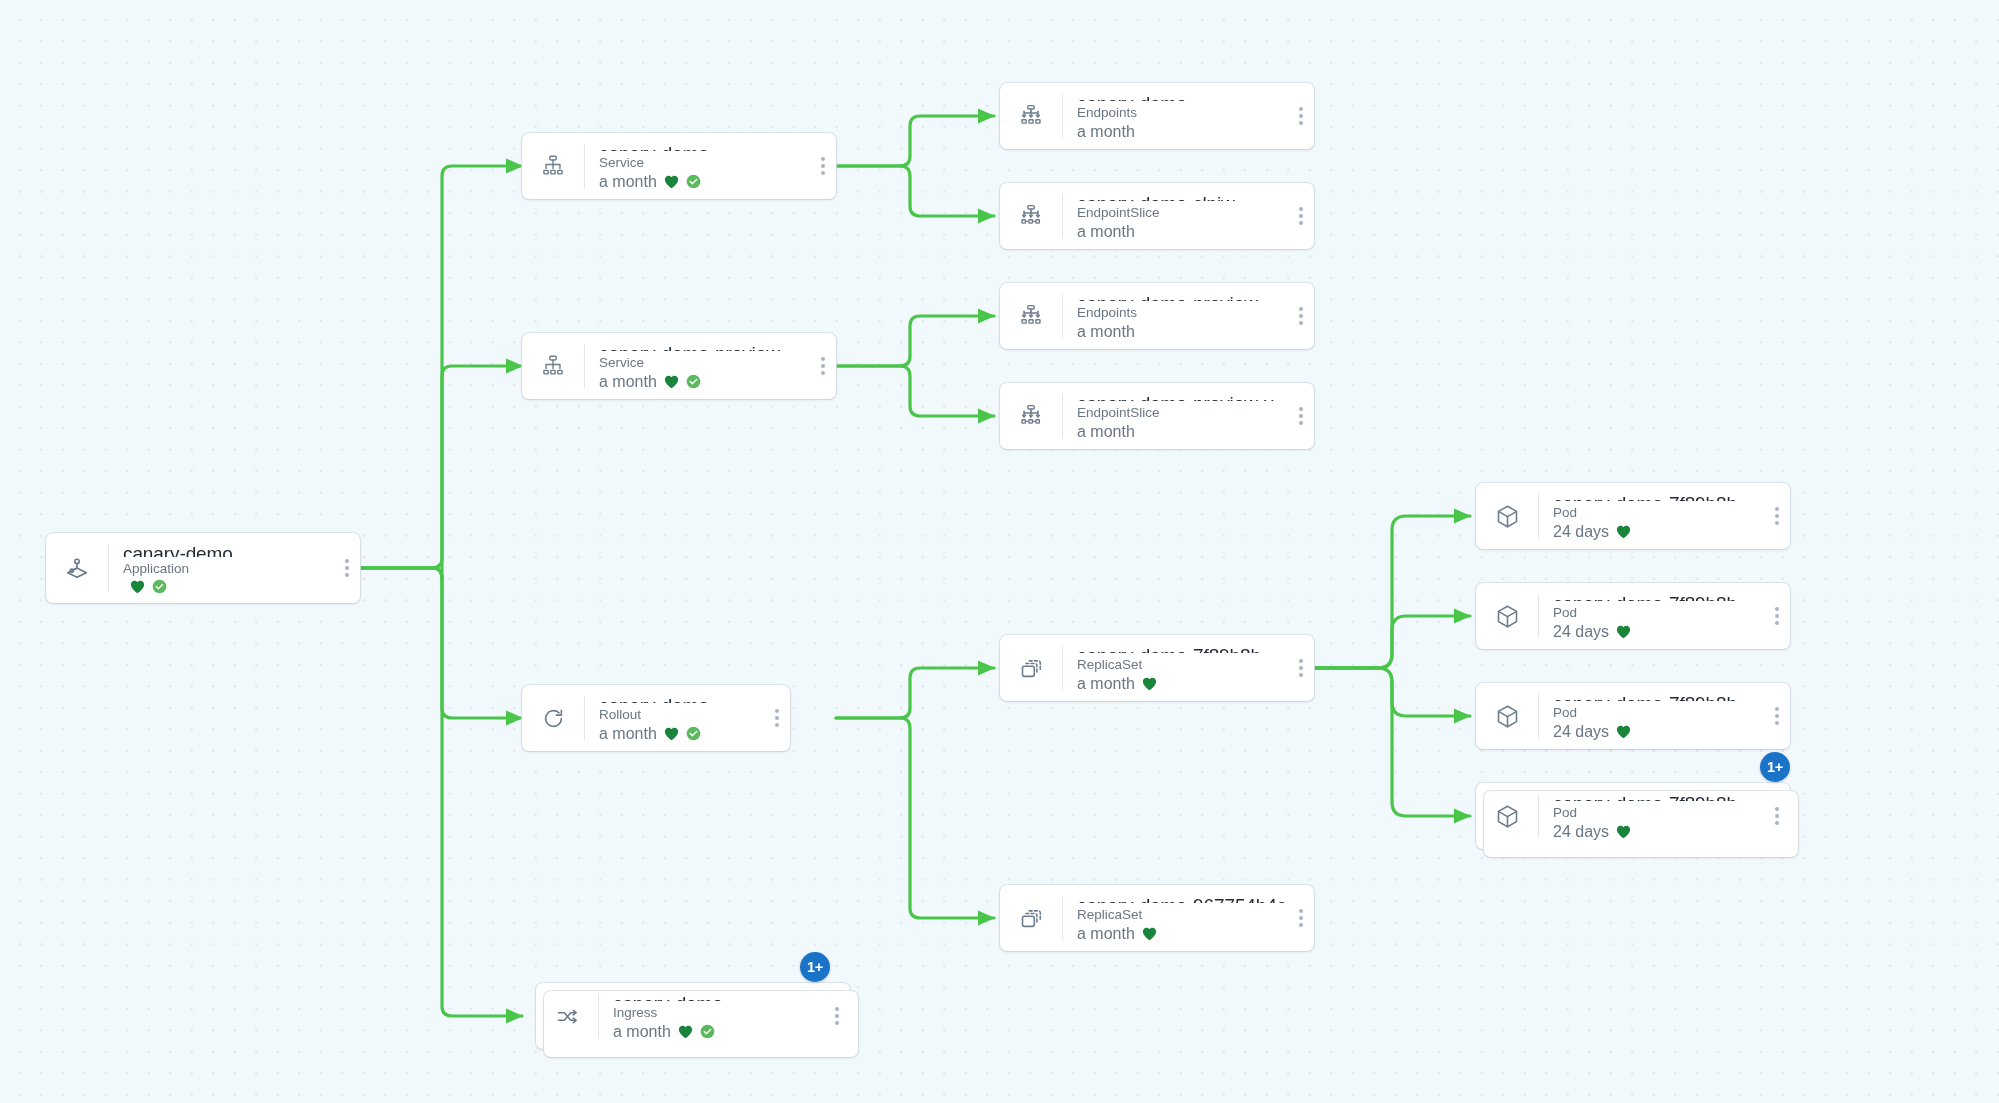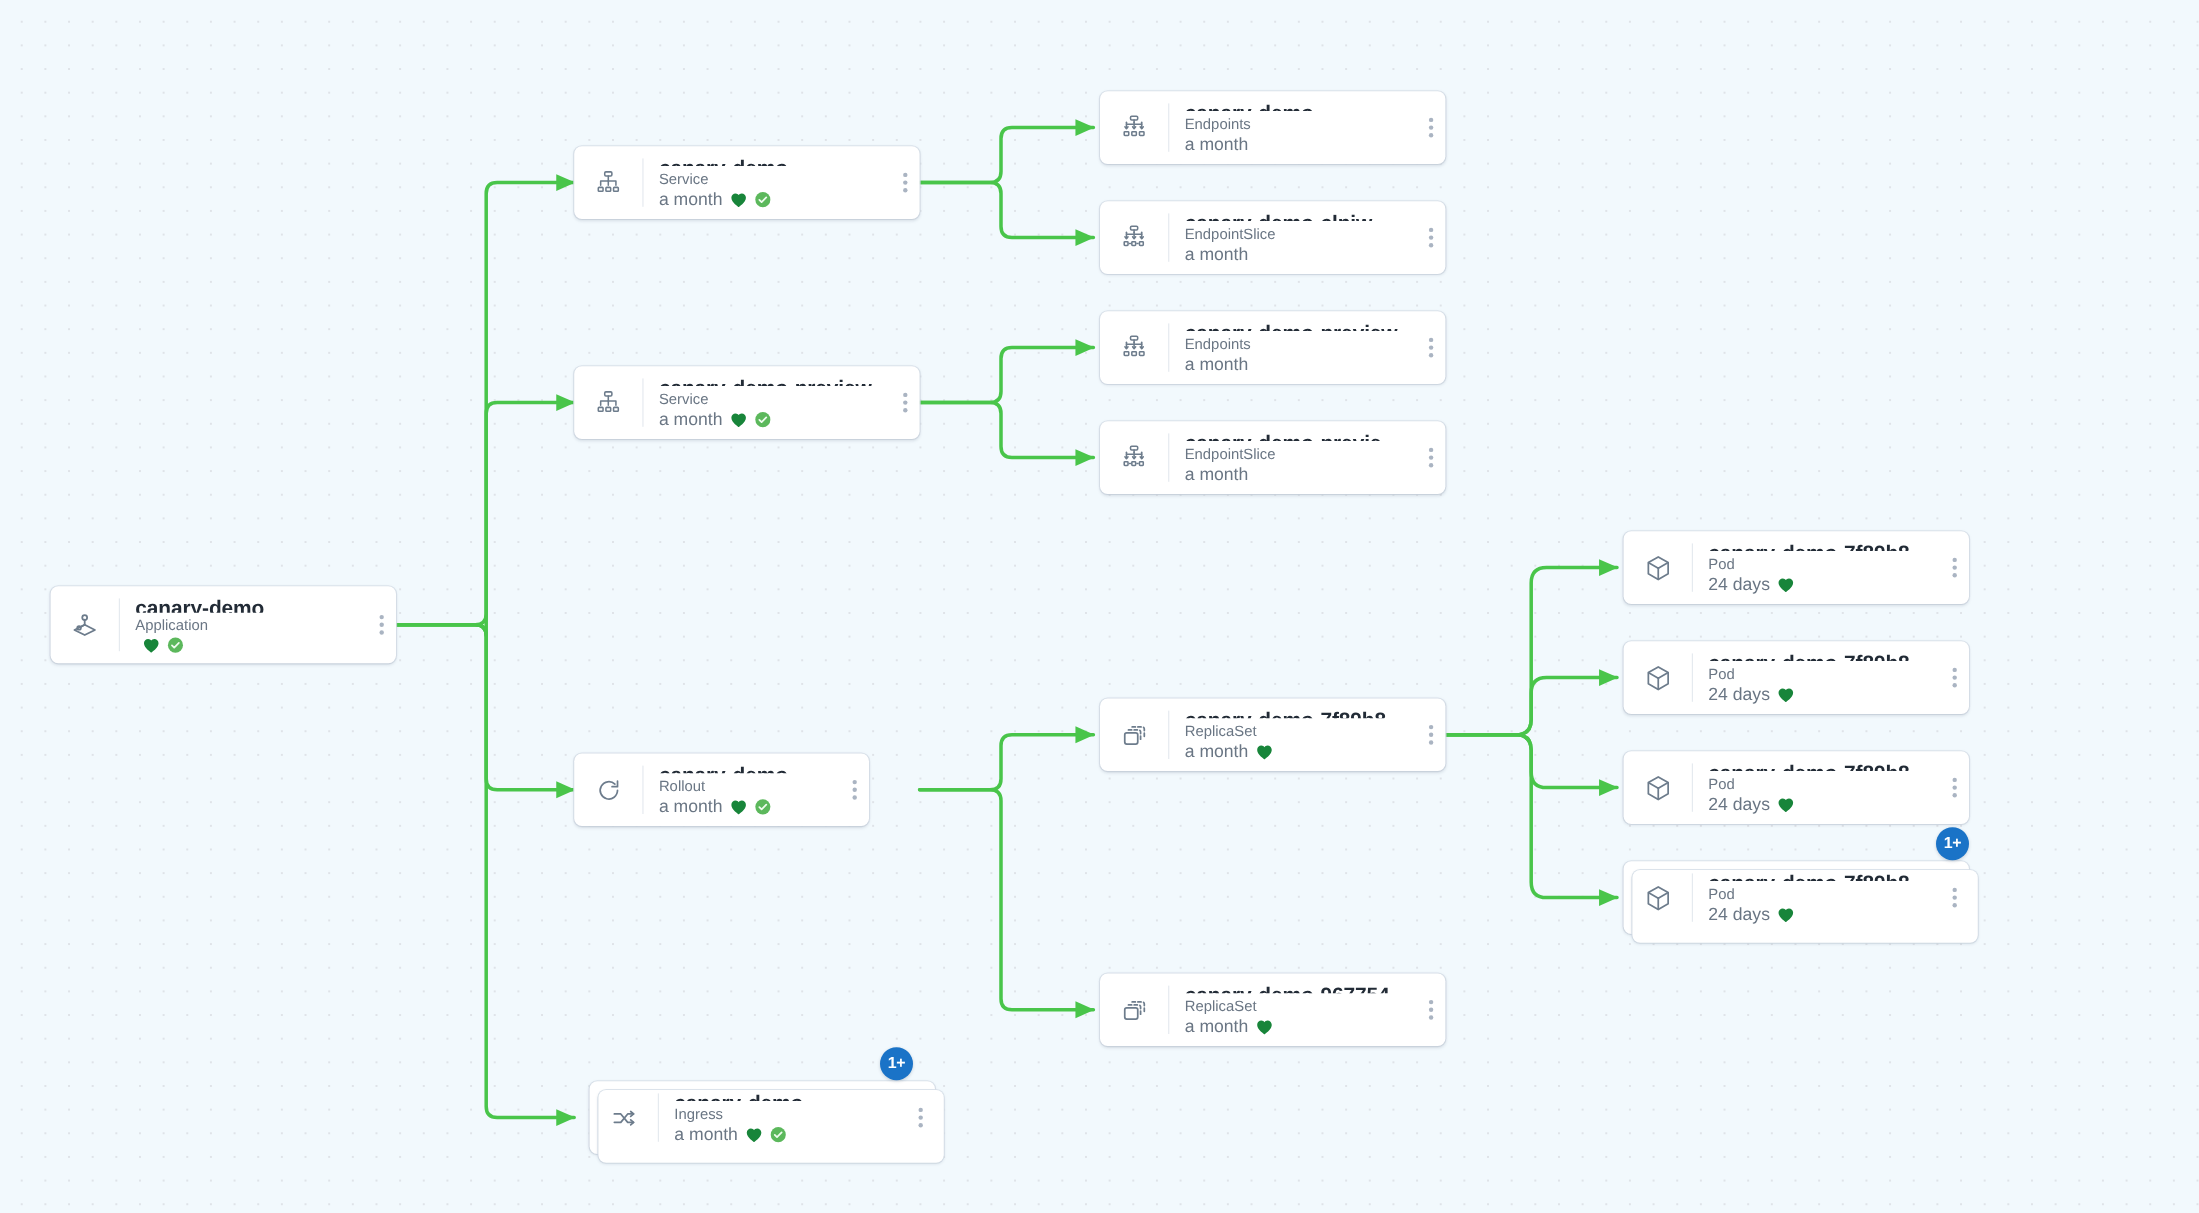--- a/index.html
+++ b/index.html
@@ -33,21 +33,20 @@
   .node-body{
     flex:1 1 auto;min-width:0;
     padding:9px 0 9px 14px;
     display:flex;flex-direction:column;justify-content:center;
   }
   .node-title{
     font-size:19px;color:#222b36;line-height:23px;
     white-space:nowrap;overflow:hidden;text-overflow:ellipsis;
     letter-spacing:-.1px;
     margin-bottom:3px;
-    font-weight:bold;
   }
   .node-kind{font-size:13.5px;color:#6a7684;line-height:17px;}
   .node-meta{display:flex;align-items:center;gap:7px;margin-top:2px;}
   .node-age{font-size:16px;color:#6a7684;line-height:17px;}
   .node-menu{
     flex:0 0 26px;width:26px;
     display:flex;align-items:center;justify-content:center;
     cursor:pointer;
   }
   .dots{display:flex;flex-direction:column;gap:3px;}

